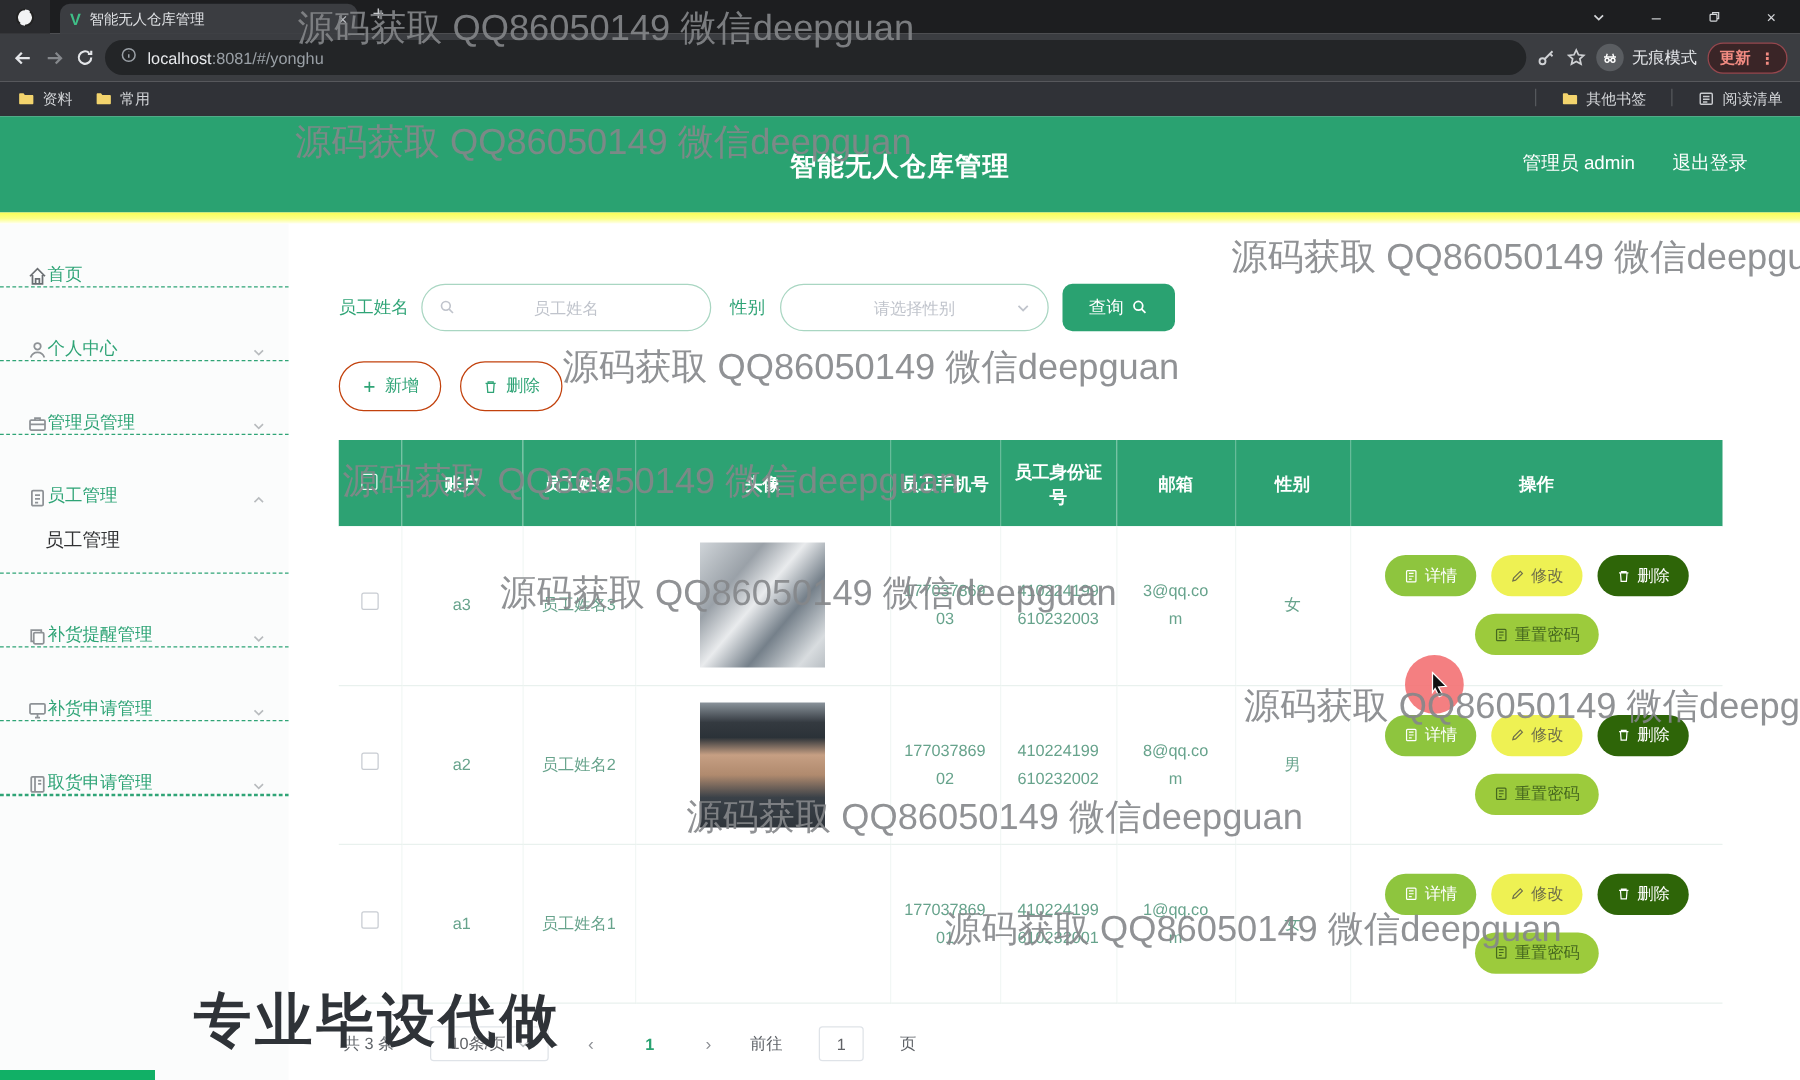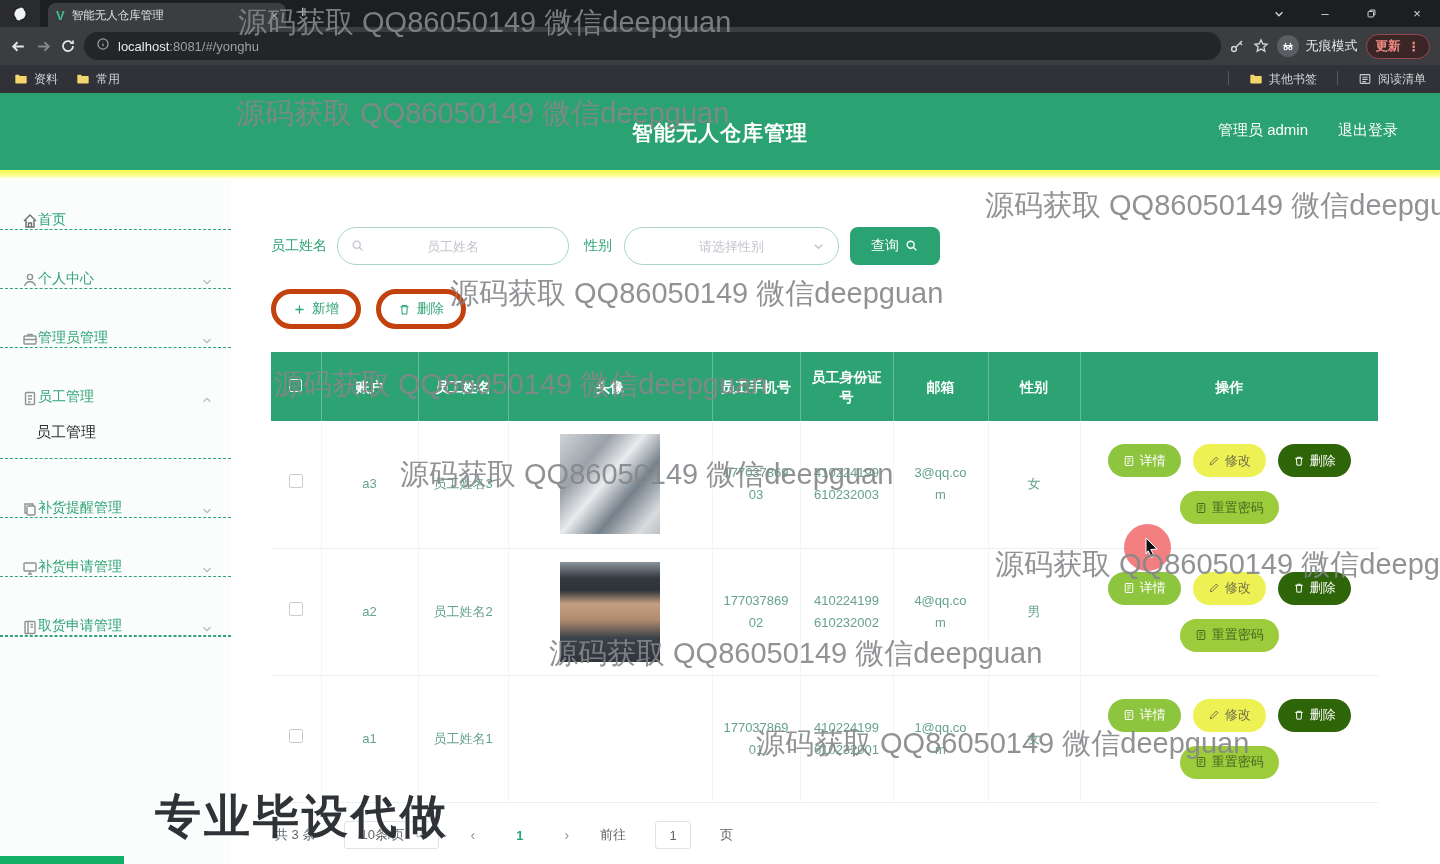--- a/index.html
+++ b/index.html
@@ -62,21 +62,21 @@
   .pill input::placeholder{color:#c0c4cc;}
   .pill .lead-ic{position:absolute;left:13px;color:#c0c4cc;display:flex;}
   .pill .tail-ic{position:absolute;right:13px;color:#c0c4cc;display:flex;}
   .name-pill{width:232px;margin-left:10px;}
   .gender-pill{width:215px;margin-left:12px;}
   .glabel{margin-left:15px;}
   .query-btn{margin-left:11px;width:90px;height:38px;background:var(--green);color:#fff;border:none;border-radius:8px;font-size:14px;display:flex;align-items:center;justify-content:center;gap:6px;}
 
   
   .btn-row{position:absolute;left:40px;top:110px;display:flex;gap:15px;}
-  .ghost-btn{height:40px;padding:0 17px;border:5px solid #c2410c;border-radius:20px;background:#fff;color:var(--green-text);font-size:13.5px;display:flex;align-items:center;gap:6px;}
+  .ghost-btn{height:40px;padding:0 17px;border:1px solid #c2410c;border-radius:20px;background:#fff;color:var(--green-text);font-size:13.5px;display:flex;align-items:center;gap:6px;}
 
   
   .data-table{position:absolute;left:40px;top:173px;width:1107px;border-collapse:collapse;table-layout:fixed;}
   .data-table thead th{background:var(--green-header);color:#fff;font-size:14px;font-weight:700;height:69px;border-right:1px solid rgba(255,255,255,.28);padding:0 8px;line-height:20px;}
   .data-table thead th:last-child{border-right:none;}
   .data-table tbody td{height:127px;text-align:center;vertical-align:middle;color:var(--cell-green);font-size:13px;border-bottom:1px solid #e9f1ee;border-right:1px solid #f2f7f5;padding:0 10px;word-break:break-all;line-height:22px;background:#fff;}
   .data-table tbody td:last-child{border-right:none;}
   .td-email{padding:0 17px !important;}
   .checkbox{width:14px;height:14px;border:1px solid #c8ccd2;border-radius:2px;background:#fff;display:inline-block;}
   .hcheckbox{width:13px;height:13px;border:1.5px solid rgba(255,255,255,.9);border-radius:2px;display:inline-block;}
@@ -470,21 +470,21 @@
           </tr>
           <tr>
             <td><span class="checkbox"></span></td>
             <td>a2</td>
             <td>员工姓名2</td>
             <td>
                 <div class="avatar avatar-1" title="young-man-photo"></div>
               </td>
             <td>17703786902</td>
             <td>410224199610232002</td>
-            <td class="td-email">4@qq.com</td>
+            <td class="td-email">8@qq.com</td>
             <td>男</td>
             <td>
               <div class="acts">
                 <div class="acts-line">
                   <button class="abtn abtn-detail">
                       <svg width="12" height="12" viewBox="0 0 16 16" fill="none" stroke="currentColor" stroke-width="1.3">
                         <rect x="3" y="2" width="10" height="12" rx="1"></rect>
                         <path d="M5.5 5h5M5.5 8h5M5.5 11h3"></path>
                       </svg>
                       <span>详情</span>

